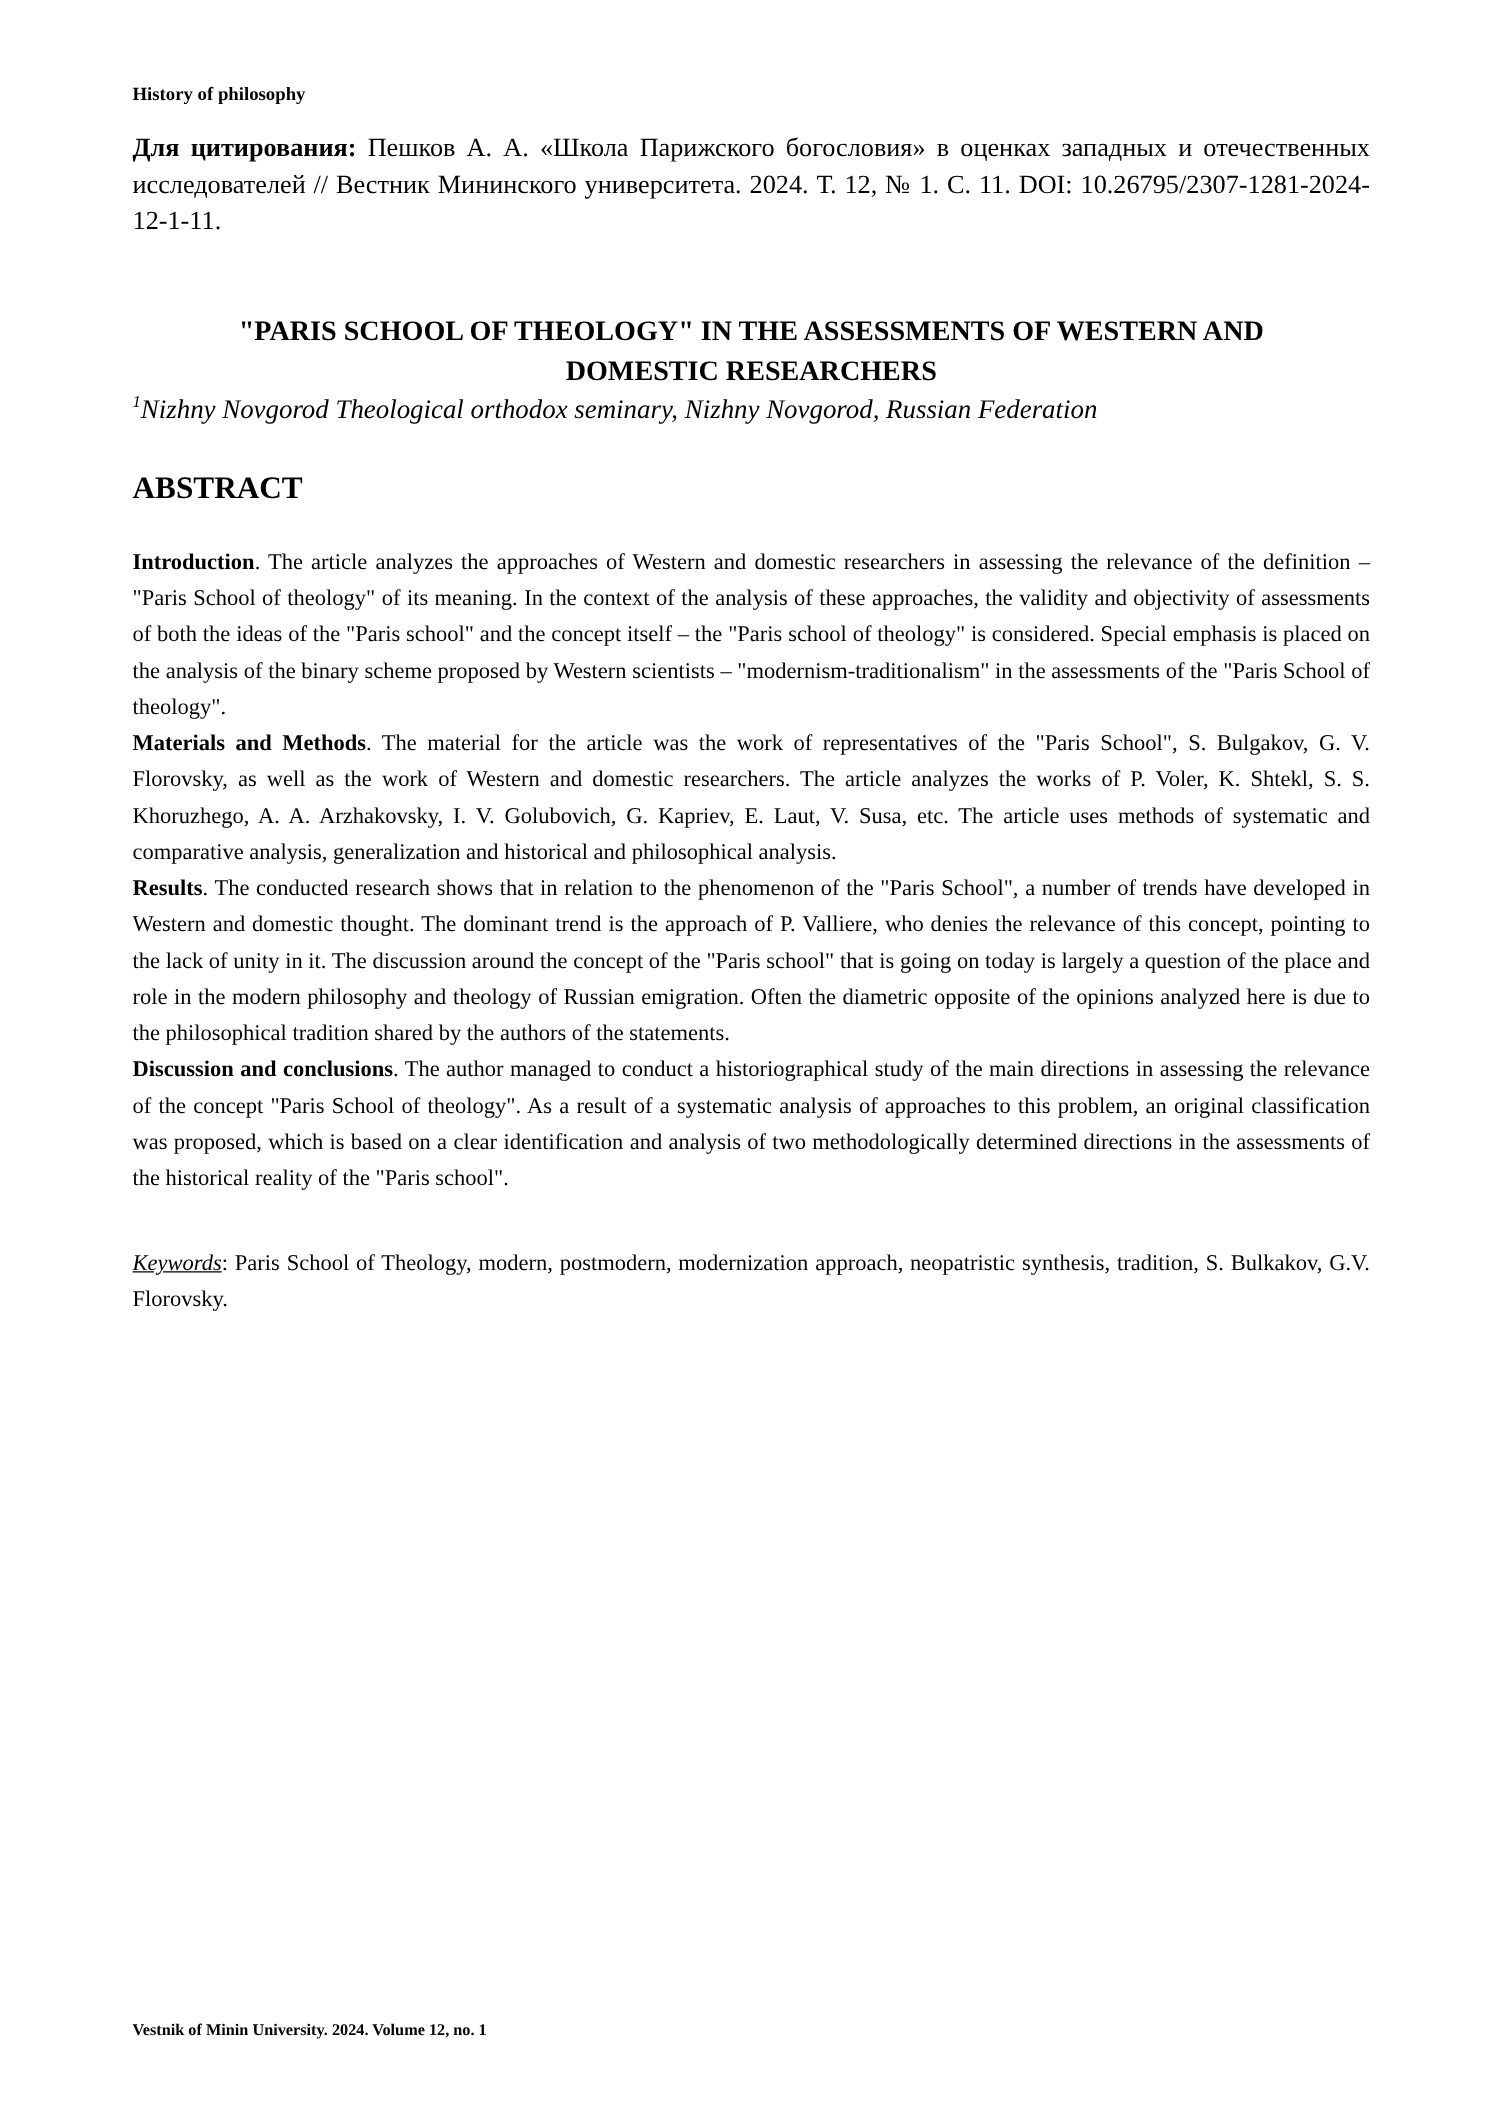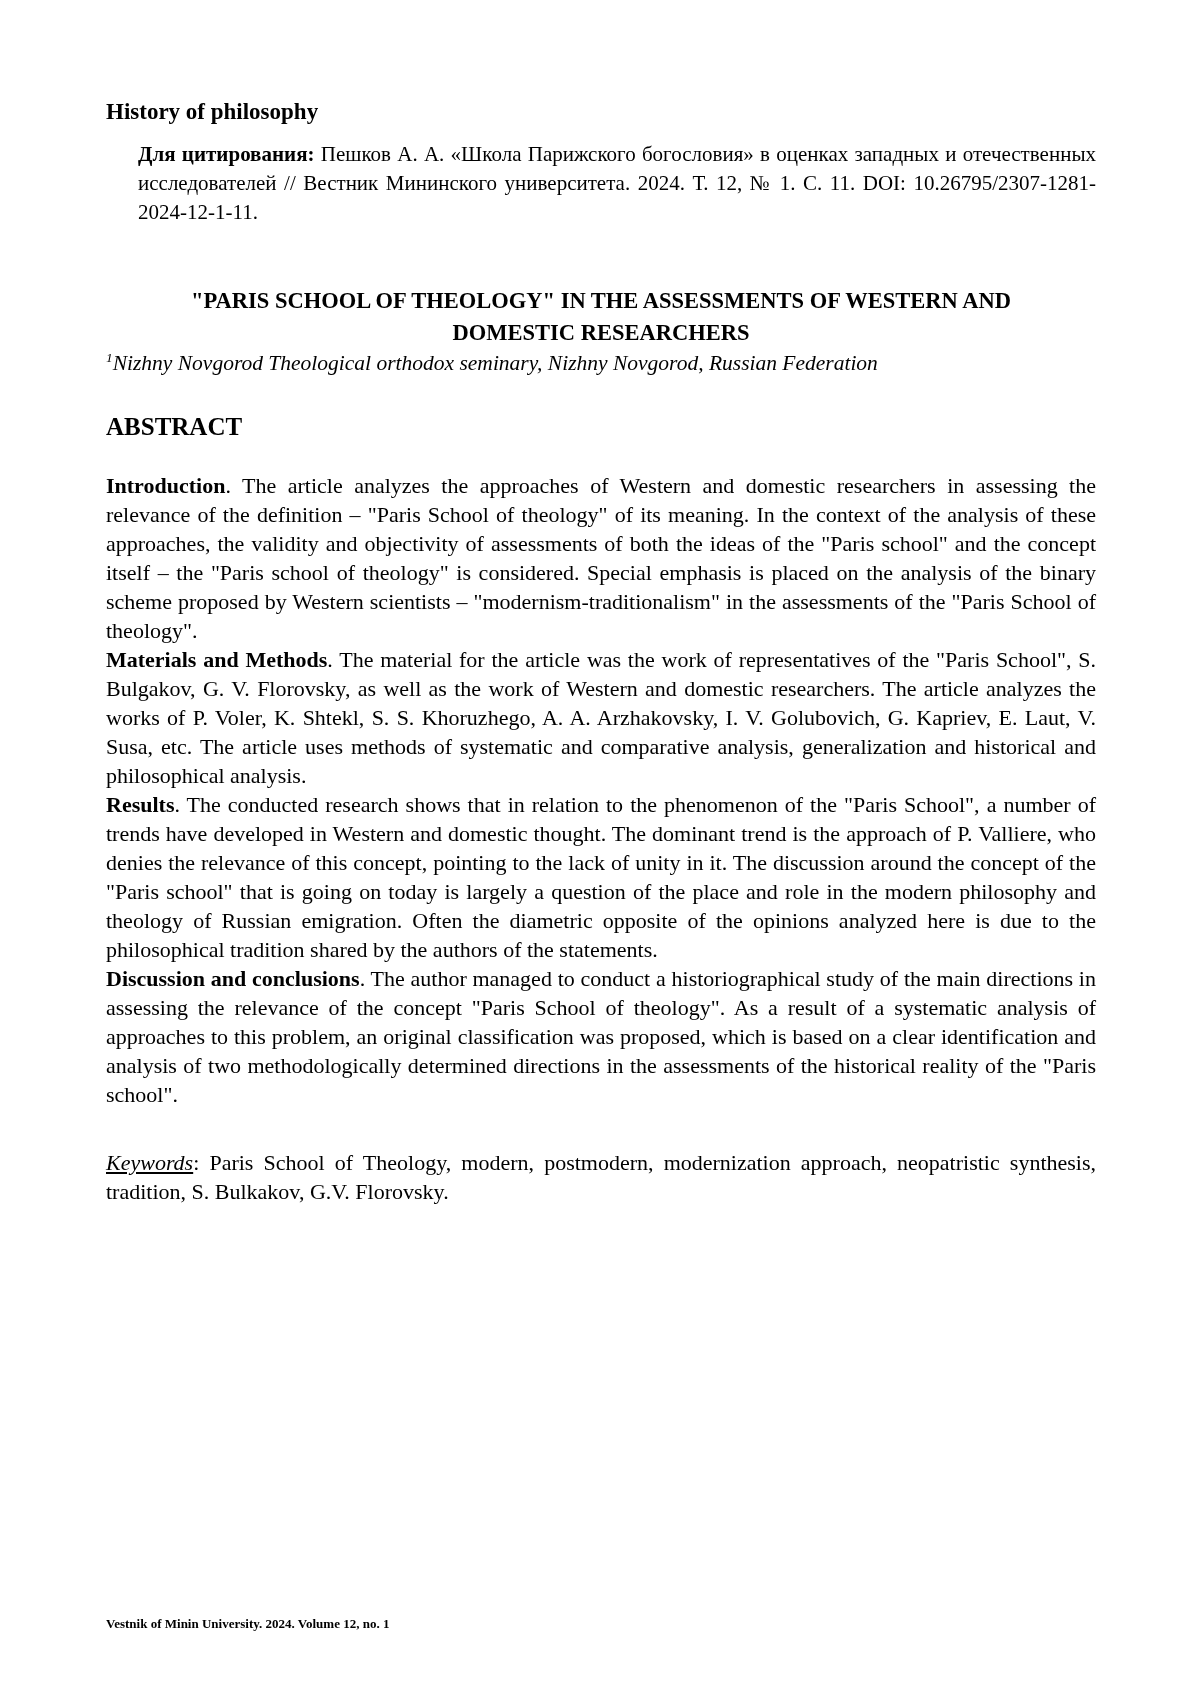--- a/index.html
+++ b/index.html
@@ -13,30 +13,28 @@
     font-family: "Liberation Serif", serif;
   }
   .content {
     position: absolute;
     left: 106px;
     right: 104px;
     top: 64px;
   }
   .section-label {
     font-weight: bold;
-    font-size: 23px;
+    font-size: 15px;
     line-height: 24px;
-    margin-top: 36px;
   }
   .citation-ru {
     margin-top: 16px;
     font-size: 21px;
     line-height: 29px;
     text-align: justify;
-    margin-left: 32px;
   }
   .article-title {
     margin-top: 58px;
     font-size: 22.5px;
     line-height: 32px;
     font-weight: bold;
     text-align: center;
     padding: 0 30px;
   }
   .author-line {
@@ -53,21 +51,21 @@
     font-style: italic;
   }
   .abstract-heading {
     margin-top: 34px;
     font-size: 25px;
     line-height: 29px;
     font-weight: bold;
   }
   .abstract-body { margin-top: 30px; }
   .abs-para, .keywords, .for-citation {
-    font-size: 22px;
+    font-size: 18px;
     line-height: 29px;
     text-align: justify;
   }
   .keywords { margin-top: 39px; }
   .for-citation { margin-top: 37px; }
   .lead-bold { font-weight: bold; }
   .lead-italic { font-style: italic; text-decoration: underline; }
   sup { font-size: 0.62em; vertical-align: super; line-height: 0; }
   .page-footer {
     position: absolute;

